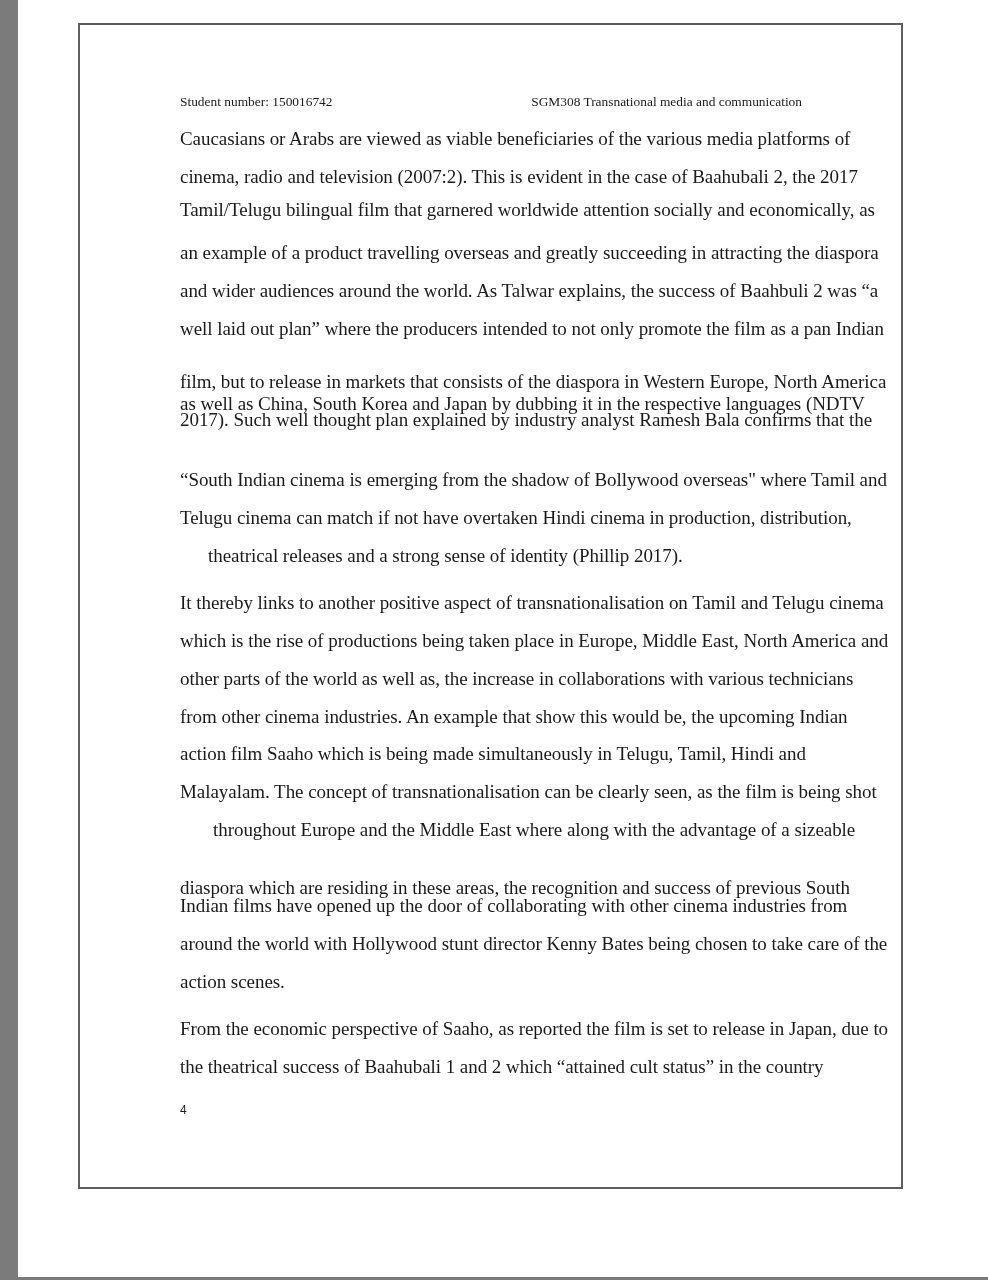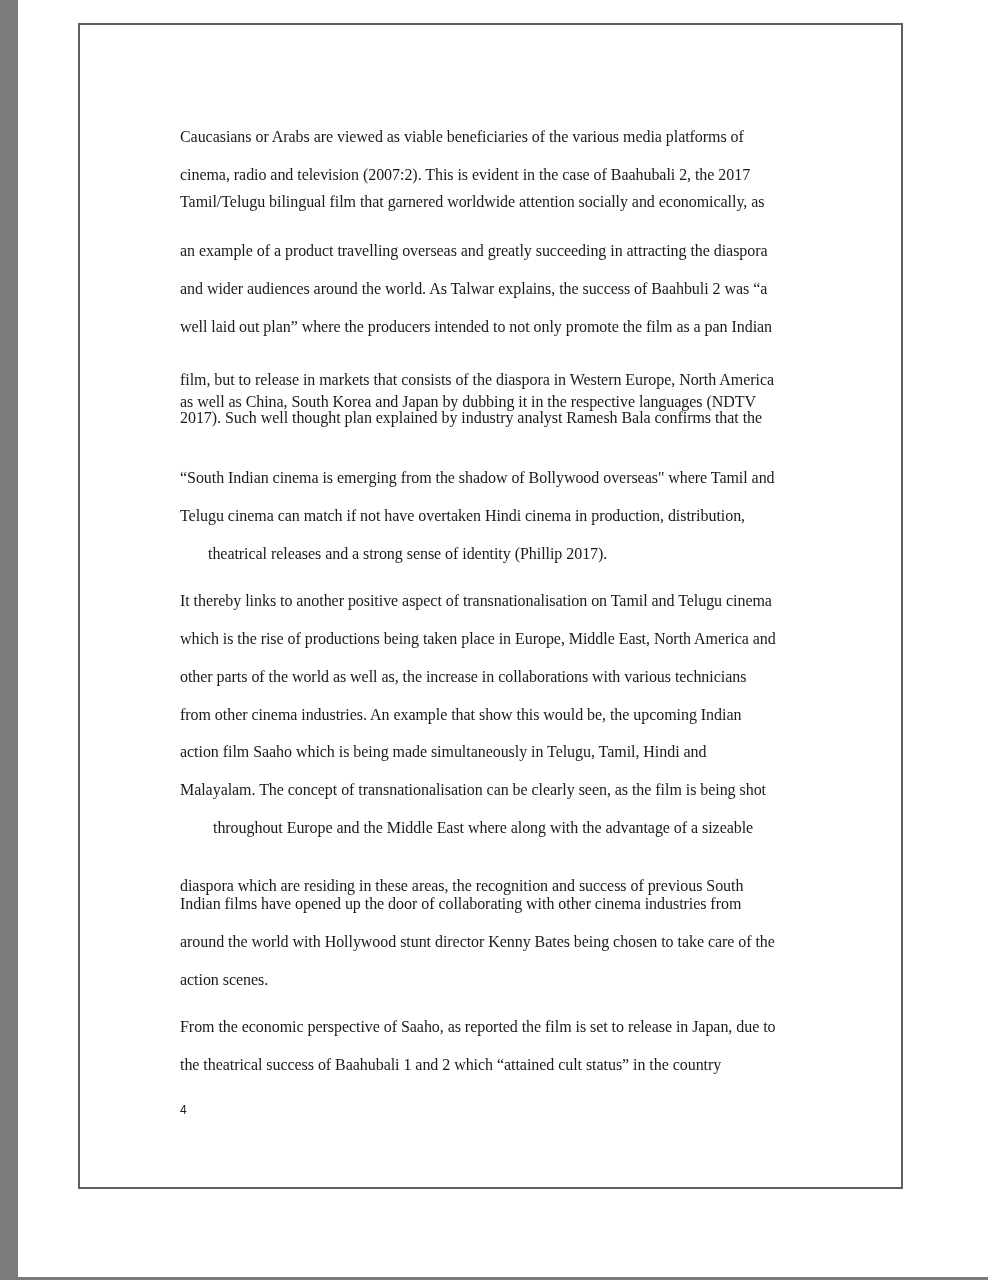--- a/index.html
+++ b/index.html
@@ -38,44 +38,48 @@
     position: absolute;
     left: 100px; top: 69px;
     width: 622px;
     font-size: 13.4px;
     display: flex;
     justify-content: space-between;
   }
   .line {
     position: absolute;
     left: 100px;
-    font-size: 16px;
+    font-size: 19px;
     white-space: nowrap;
     letter-spacing: -0.05px;
   }
   .page-number {
     position: absolute;
     left: 100px; top: 1078px;
     font-family: "Liberation Sans", "DejaVu Sans", sans-serif;
     font-size: 12px;
   }
 </style>
 </head>
 <body>
 
 <div class="left-strip"></div>
 <div class="bottom-strip"></div>
 
 <div class="page">
+  <div class="header">
+    <span>Student number: 150016742</span>
+    <span>SGM308 Transnational media and communication</span>
+  </div>
 
   <div id="body-text">
       <div>
         <div class="line" style="top: 103px;">Caucasians or Arabs are viewed as viable beneficiaries of the various media platforms of</div>
         <div class="line" style="top: 140.9px;">cinema, radio  and television (2007:2).  This is evident in the case of Baahubali 2, the 2017</div>
-        <div class="line" style="top: 168px; text-align: center;">Tamil/Telugu bilingual film that garnered worldwide attention socially and economically, as</div>
+        <div class="line" style="top: 174px; text-align: center;">Tamil/Telugu bilingual film that garnered worldwide attention socially and economically, as</div>
         <div class="line" style="top: 216.7px;">an example of a product travelling overseas and greatly succeeding in attracting the diaspora</div>
         <div class="line" style="top: 254.6px;">and wider audiences around the world. As Talwar explains, the success of Baahbuli 2 was “a</div>
         <div class="line" style="top: 292.5px;">well laid out plan” where the producers intended to not only promote the film as a pan Indian</div>
         <div class="line" style="top: 322px; margin-top: 24px;">film, but to release in markets that consists of the diaspora in Western Europe, North America</div>
         <div class="line" style="top: 368.3px;">as well as China, South Korea and Japan by dubbing it in the respective languages (NDTV</div>
         <div class="line" style="top: 384px;">2017).  Such well thought plan explained by industry analyst Ramesh Bala confirms that the</div>
         <div class="line" style="top: 444.1px;">“South Indian cinema is emerging from the shadow of Bollywood overseas" where Tamil and</div>
         <div class="line" style="top: 482px;">Telugu cinema can match if not have overtaken Hindi cinema in production, distribution,</div>
         <div class="line" style="top: 519.9px; margin-left: 28px;">theatrical releases and a strong sense of identity (Phillip 2017).</div>
       </div>

